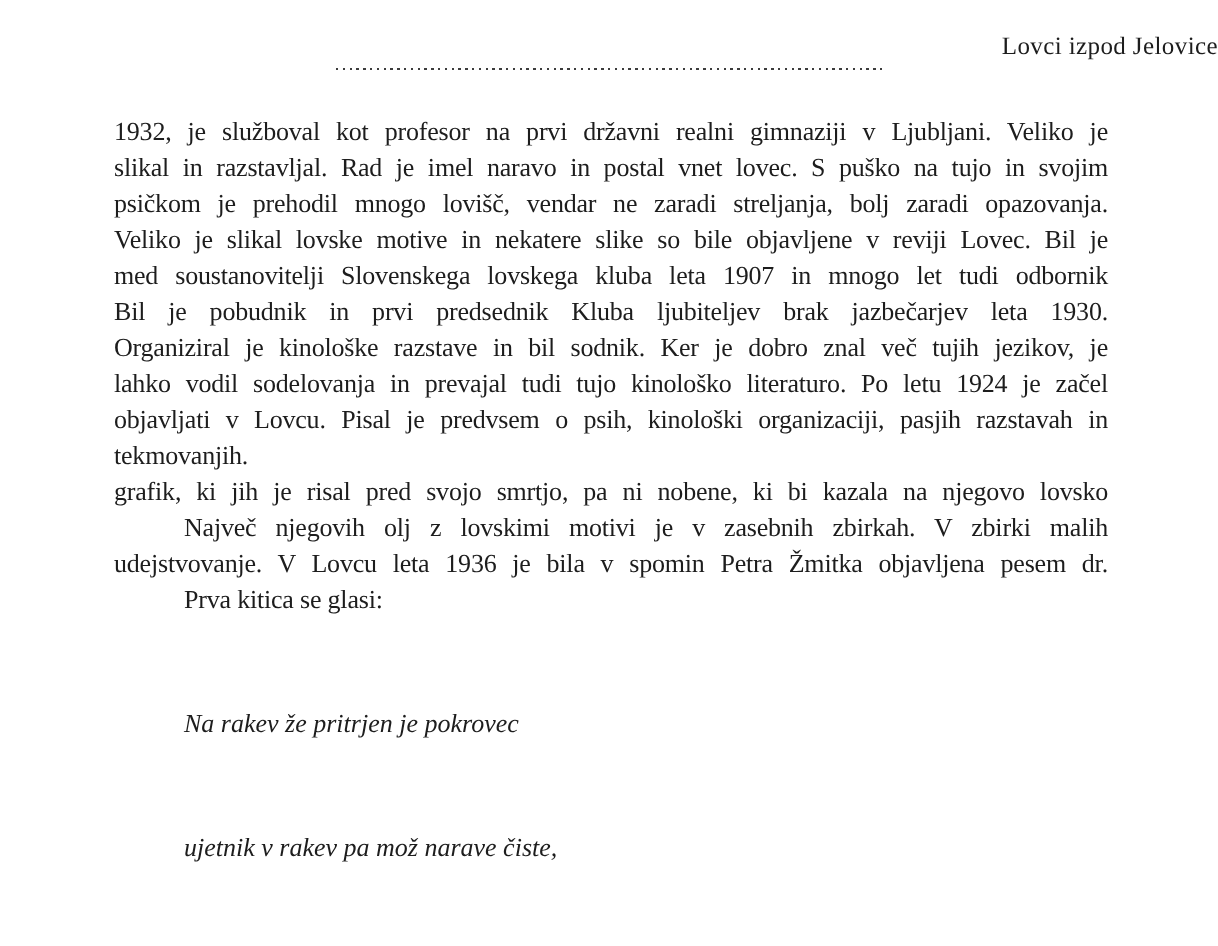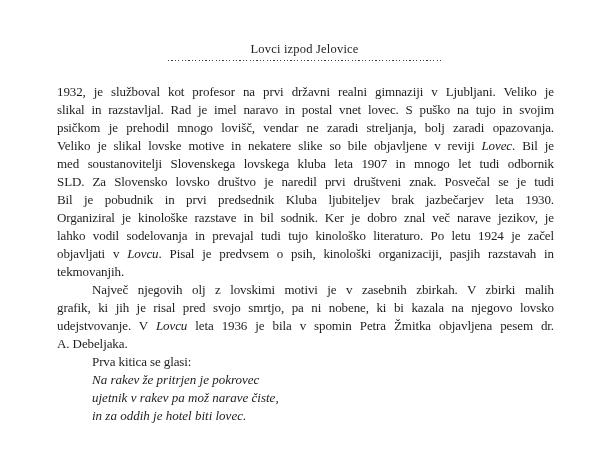--- a/index.html
+++ b/index.html
@@ -10,25 +10,25 @@
   .page {
     position: relative;
     width: 609px;
     height: 473px;
     background: #ffffff;
     font-family: "Liberation Serif", serif;
     color: #1d1d1d;
     overflow: hidden;
   }
   .running-header {
-    padding-top: 42px;
-    text-align: center;
+    text-align: right;
     font-size: 12.5px;
     line-height: 14px;
     letter-spacing: 0.2px;
+    margin-top: 16px;
   }
   .dotted-rule {
     width: 273px;
     height: 2px;
     margin: 4px auto 0 auto;
     background-image: repeating-linear-gradient(to right, #3c3c3c 0 1.2px, transparent 1.2px 3.4px);
     background-position: 0 0;
     background-size: 100% 1.4px;
     background-repeat: no-repeat;
   }
@@ -49,47 +49,45 @@
   }
   .line.indent {
     text-indent: 35px;
   }
   .line.verse {
     font-style: italic;
     padding-left: 35px;
     text-align: left;
     text-align-last: left;
     letter-spacing: 0;
+    margin-top: 44px;
   }
   .italic {
-    font-style: italic;
   }
 </style>
 </head>
 <body>
 
 <div class="page">
   <div class="running-header">
     <span>Lovci izpod Jelovice</span>
   </div>
   <div class="dotted-rule"></div>
   <div class="text-block">
       <div class="line"><span>1932, je služboval kot profesor na prvi državni realni gimnaziji v Ljubljani. Veliko je</span></div>
       <div class="line"><span>slikal in razstavljal. Rad je imel naravo in postal vnet lovec. S puško na tujo in svojim</span></div>
       <div class="line"><span>psičkom je prehodil mnogo lovišč, vendar ne zaradi streljanja, bolj zaradi opazovanja.</span></div>
       <div class="line"><span>Veliko je slikal lovske motive in nekatere slike so bile objavljene v reviji </span><span class="italic">Lovec</span><span>. Bil je</span></div>
       <div class="line"><span>med soustanovitelji Slovenskega lovskega kluba leta 1907 in mnogo let tudi odbornik</span></div>
-      <div class="line"><span>SLD. Za Slovensko lovsko društvo je naredil prvi društveni znak. Posvečal se je tudi</span></div>
       <div class="line"><span>Bil je pobudnik in prvi predsednik Kluba ljubiteljev brak jazbečarjev leta 1930.</span></div>
-      <div class="line"><span>Organiziral je kinološke razstave in bil sodnik. Ker je dobro znal več narave jezikov, je</span></div>
+      <div class="line"><span>Organiziral je kinološke razstave in bil sodnik. Ker je dobro znal več tujih jezikov, je</span></div>
       <div class="line"><span>lahko vodil sodelovanja in prevajal tudi tujo kinološko literaturo. Po letu 1924 je začel</span></div>
       <div class="line"><span>objavljati v </span><span class="italic">Lovcu</span><span>. Pisal je predvsem o psih, kinološki organizaciji, pasjih razstavah in</span></div>
       <div class="line end"><span>tekmovanjih.</span></div>
+      <div class="line"><span>grafik, ki jih je risal pred svojo smrtjo, pa ni nobene, ki bi kazala na njegovo lovsko</span></div>
       <div class="line indent"><span>Največ njegovih olj z lovskimi motivi je v zasebnih zbirkah. V zbirki malih</span></div>
-      <div class="line"><span>grafik, ki jih je risal pred svojo smrtjo, pa ni nobene, ki bi kazala na njegovo lovsko</span></div>
       <div class="line"><span>udejstvovanje. V </span><span class="italic">Lovcu</span><span> leta 1936 je bila v spomin Petra Žmitka objavljena pesem dr.</span></div>
-      <div class="line end"><span>A. Debeljaka.</span></div>
       <div class="line end indent"><span>Prva kitica se glasi:</span></div>
       <div class="line verse"><span>Na rakev že pritrjen je pokrovec</span></div>
       <div class="line verse"><span>ujetnik v rakev pa mož narave čiste,</span></div>
       <div class="line verse"><span>in za oddih je hotel biti lovec.</span></div>
     </div>
 </div>
 
 </body></html>

